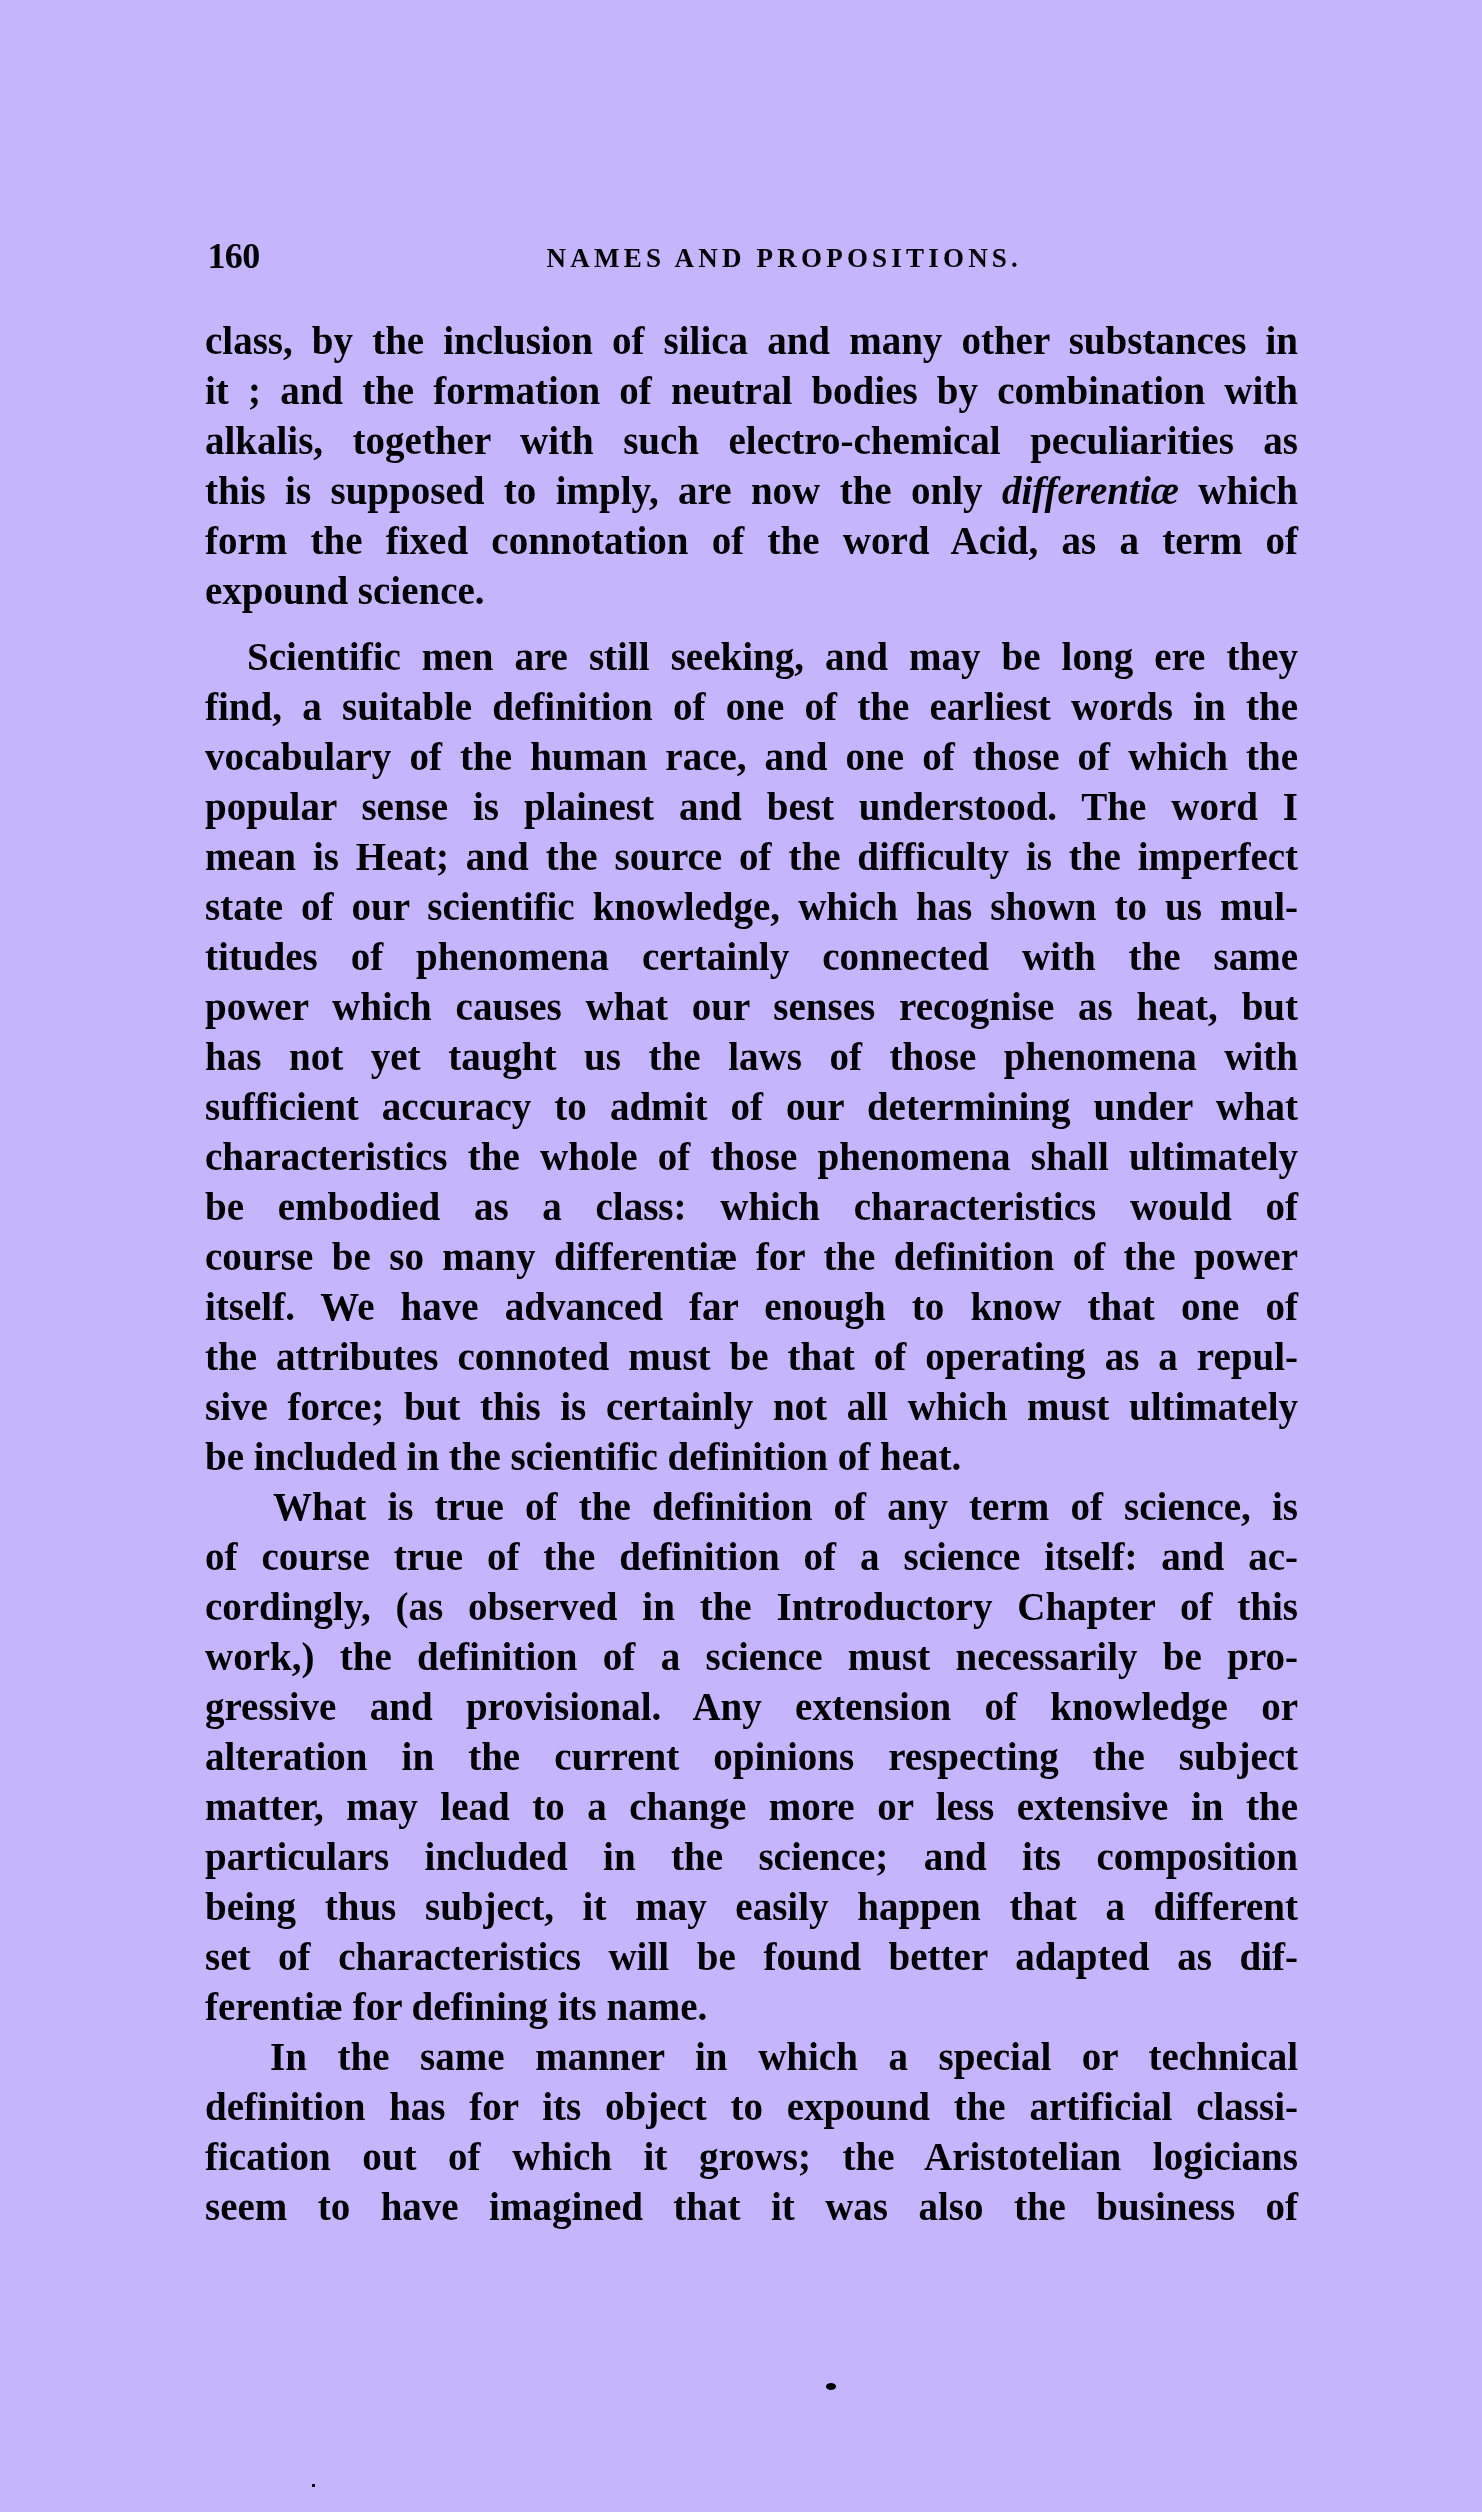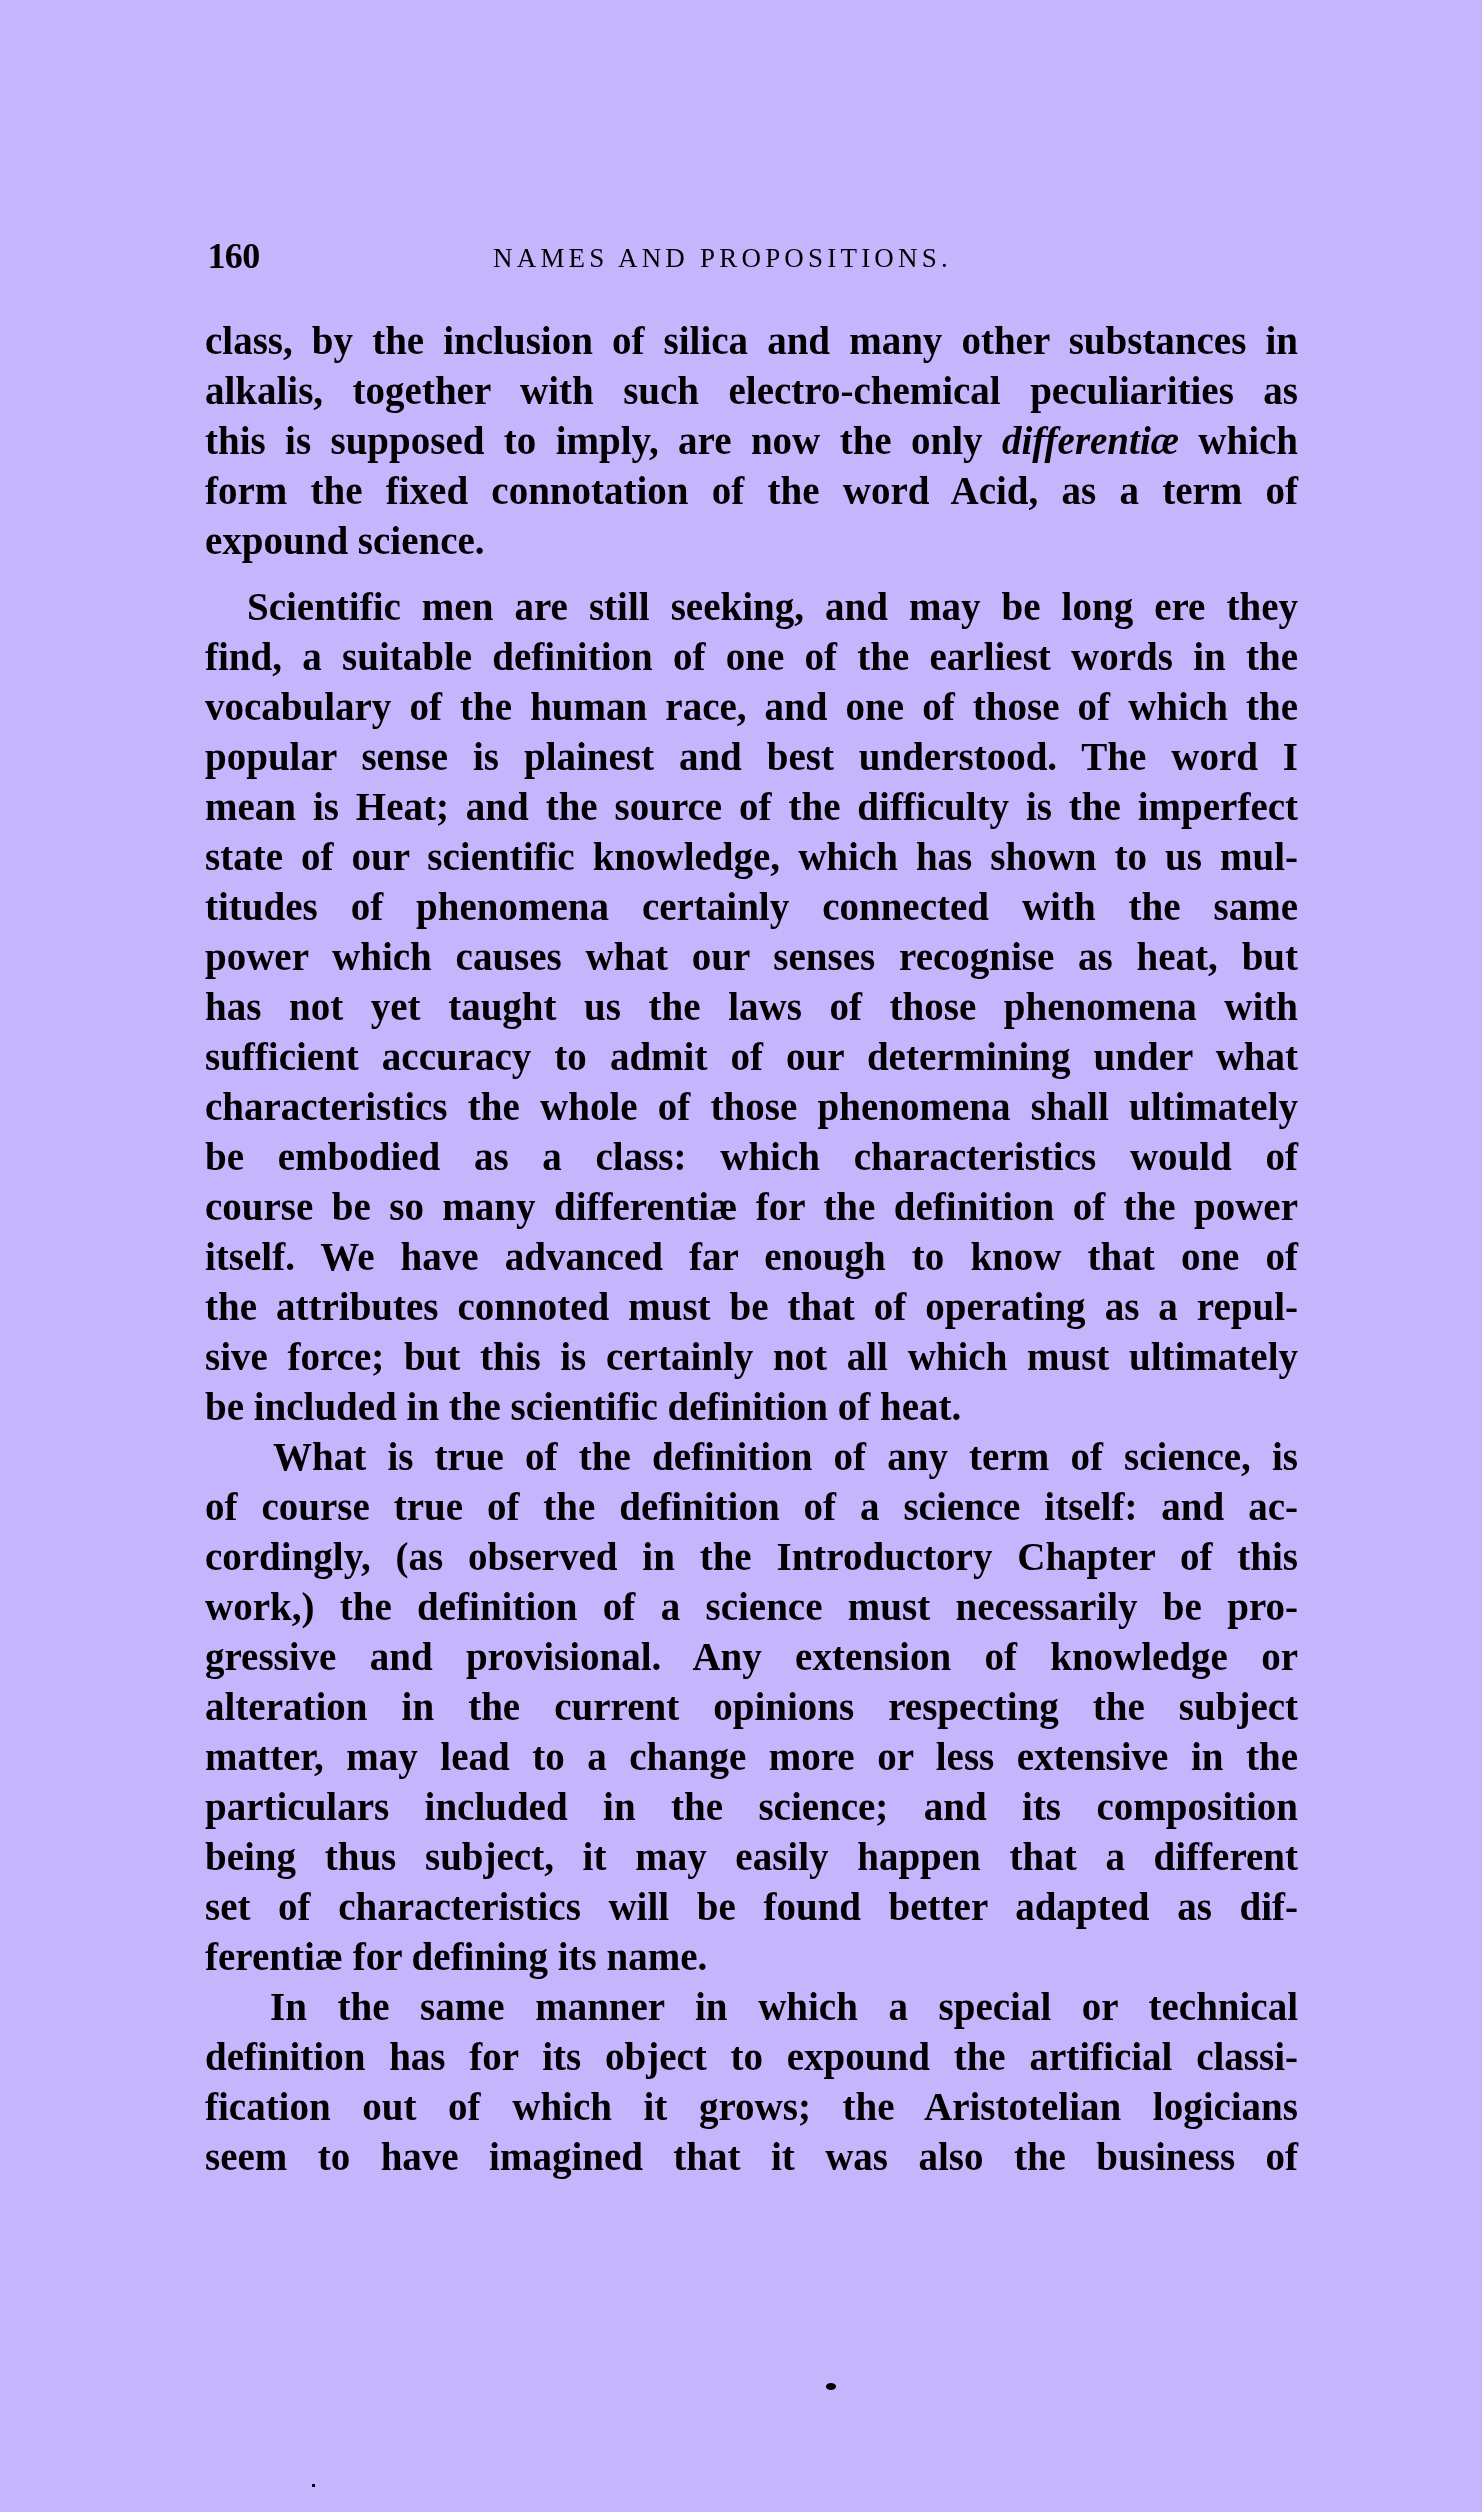--- a/index.html
+++ b/index.html
@@ -1,20 +1,20 @@
 <!DOCTYPE html>
 <html style="font-size:9.5px"><head>
 <meta charset="utf-8">
 <style>
   html, body { margin: 0; padding: 0; background: #ffffff; }
   body { width: 1482px; height: 2512px; position: relative; overflow: hidden; }
   .page { position: absolute; left: 0; top: 0; width: 1482px; height: 2512px; background: #c4b5fd; color: #000000; }
   .running-head { position: absolute; left: 205px; top: 238px; width: 1093px; height: 36px; }
   .page-number { position: absolute; left: 2.4px; top: 0; font-family: "Liberation Serif", "DejaVu Serif", serif; font-size: 36px; font-weight: bold; line-height: 36px; letter-spacing: -0.6px; }
-  .head-title { position: absolute; left: 288px; top: 4.8px; width: 529px; font-family: "Liberation Serif", "DejaVu Serif", serif; font-size: 27px; font-weight: normal; line-height: 30px; letter-spacing: 4.2px; white-space: nowrap; }
+  .head-title { position: absolute; left: 288px; top: 4.8px; width: 529px; font-family: "Liberation Serif", "DejaVu Serif", serif; font-size: 27px; font-weight: bold; line-height: 30px; letter-spacing: 4.2px; white-space: nowrap; text-align: right; }
   .body-text { position: absolute; left: 205px; top: 316px; width: 1093px; }
   .line { display: block; height: 50px; line-height: 50px; font-family: "Liberation Serif", "DejaVu Serif", serif; font-size: 39px; font-weight: bold; white-space: nowrap; text-align: justify; text-align-last: justify; overflow: visible; }
   .line.last { text-align-last: left; }
   .line.indent-a { padding-left: 42px; margin-top: 16px; }
   .line.indent-b { padding-left: 68px; }
   .line.indent-c { padding-left: 65px; }
   .line em { }
   .mark-dot { position: absolute; left: 826px; top: 2383px; width: 10px; height: 6.5px; background: #000; border-radius: 50%; }
   .mark-speck { position: absolute; left: 312px; top: 2484px; width: 3px; height: 3px; background: #000; }
 </style>
@@ -23,20 +23,21 @@
 
 <div class="page">
   <div class="running-head">
     <span class="page-number">160</span>
     <span class="head-title">NAMES AND PROPOSITIONS.</span>
   </div>
 
   <div class="body-text" id="body-text">
       <div>
         <span class="line">class, by the inclusion of silica and many other substances in</span>
+        <span class="line">it ; and the formation of neutral bodies by combination with</span>
         <span class="line">alkalis, together with such electro-chemical peculiarities as</span>
         <span class="line">this is supposed to imply, are now the only <em>differentiæ</em> which</span>
         <span class="line">form the fixed connotation of the word Acid, as a term of</span>
         <span class="line last">expound science.</span>
       </div>
       <div>
         <span class="line indent-a">Scientific men are still seeking, and may be long ere they</span>
         <span class="line">find, a suitable definition of one of the earliest words in the</span>
         <span class="line">vocabulary of the human race, and one of those of which the</span>
         <span class="line">popular sense is plainest and best understood.   The word I</span>

